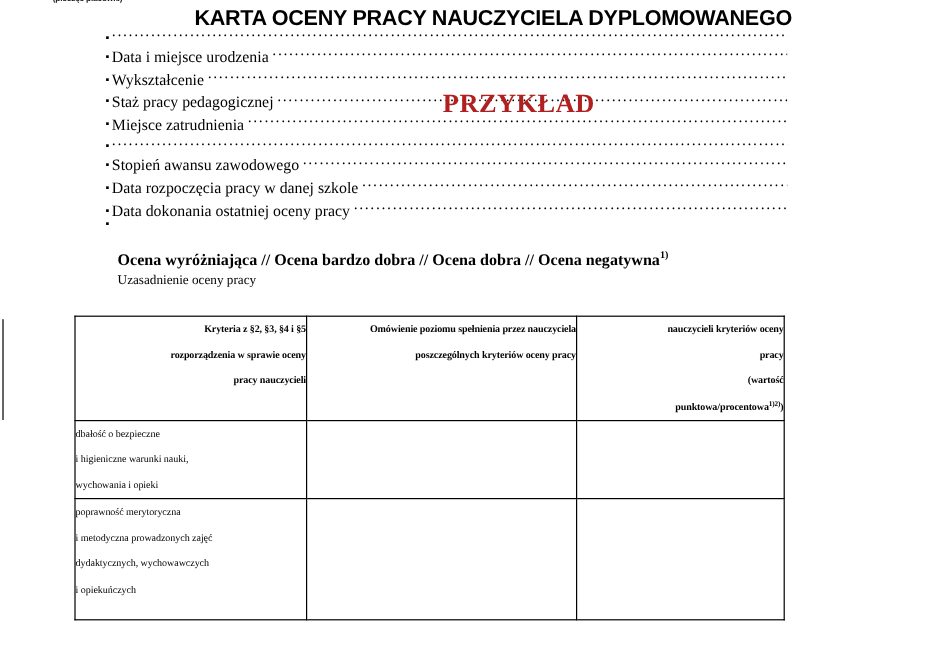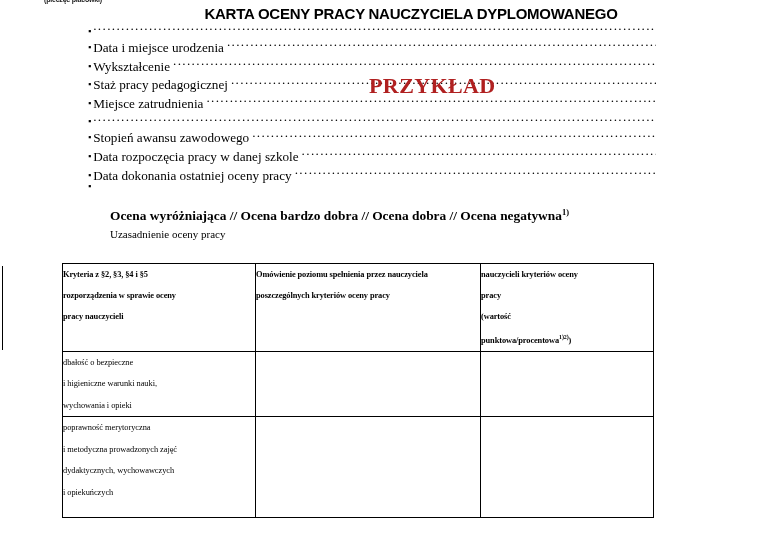--- a/index.html
+++ b/index.html
@@ -30,21 +30,21 @@
   }
 
   
   .doc-title {
     position: absolute;
     left: 0;
     right: 0;
     top: 5px;
     text-align: center;
     font-family: "Liberation Sans", sans-serif;
-    font-size: 15px;
+    font-size: 18px;
     font-weight: bold;
     letter-spacing: -0.25px;
     padding-left: 42px;
   }
 
   
   .field-list {
     position: absolute;
     left: 88px;
     top: 22px;
@@ -97,21 +97,21 @@
     font-weight: bold;
     color: #b02020;
     letter-spacing: 0.4px;
     z-index: 5;
     pointer-events: none;
   }
 
   
   .assess-block {
     position: absolute;
-    left: 110px;
+    left: 98px;
     top: 204px;
     width: 600px;
   }
   .assess-main {
     font-size: 13.4px;
     font-weight: bold;
     line-height: 17px;
     white-space: nowrap;
   }
   .assess-main sup {
@@ -147,21 +147,21 @@
   .criteria-table td {
     border: 1px solid #000000;
     vertical-align: top;
     padding: 0;
   }
   .col-a { width: 193px; }
   .col-b { width: 225px; }
   .col-c { width: 173px; }
 
   .head-cell {
-    text-align: left;
+    text-align: right;
     font-size: 8.4px;
     font-weight: bold;
     line-height: 21px;
     padding: 6px 6px 0 6px;
     height: 80px;
     letter-spacing: -0.1px;
   }
   .head-cell sup {
     font-size: 6px;
     vertical-align: super;

